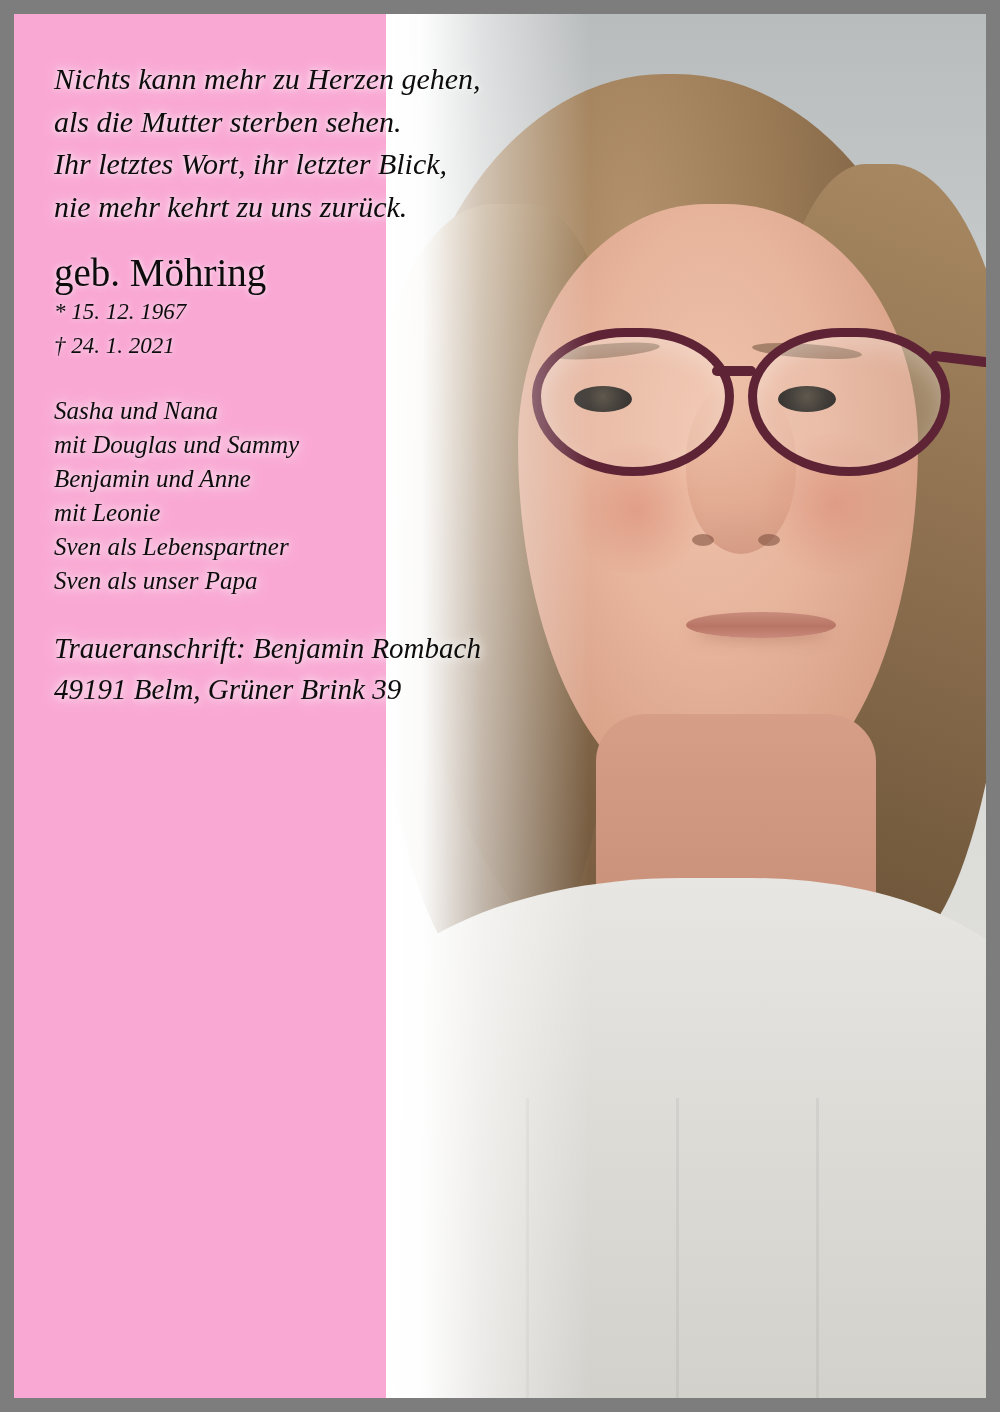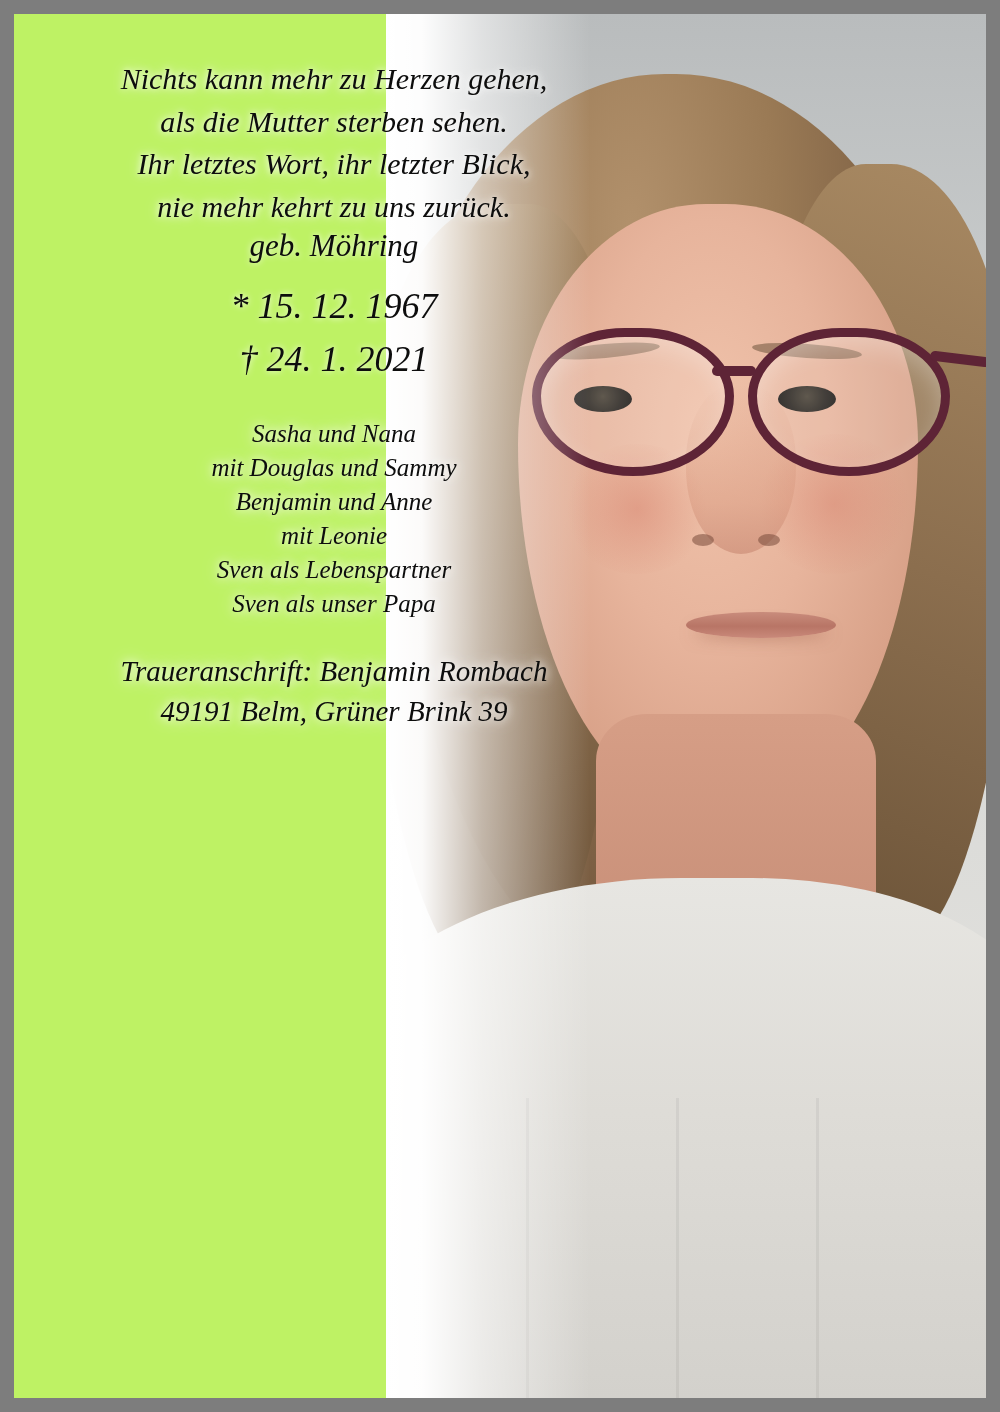--- a/index.html
+++ b/index.html
@@ -13,23 +13,22 @@
     font-family: "Liberation Serif", serif;
     overflow: hidden;
   }
 
   .notice {
     position: relative;
     width: 1000px;
     height: 1412px;
     box-sizing: border-box;
     border: 14px solid #7d7d7d;
-    background: #bef264;
+    background: #f9a8d4;
     overflow: hidden;
-    text-align: center;
   }
 
   
   .portrait {
     position: absolute;
     top: 0;
     right: 0;
     width: 600px;
     height: 1384px;
     overflow: hidden;
@@ -248,27 +247,26 @@
     margin-top: 44px;
     font-size: 76px;
     line-height: 1.06;
     font-weight: 700;
     font-style: italic;
     letter-spacing: 0.5px;
     white-space: pre-line;
     text-shadow: 0 0 10px rgba(255,255,255,.92), 0 0 22px rgba(255,255,255,.8);
   }
   .maiden {
-    font-size: 31px;
-    font-style: italic;
+    margin-top: 22px;
+    font-size: 39px;
     text-shadow: 0 0 6px rgba(255,255,255,.9);
   }
   .dates {
-    margin-top: 16px;
-    font-size: 36px;
+    font-size: 23px;
     line-height: 1.45;
     font-style: italic;
     white-space: pre-line;
     text-shadow: 0 0 6px rgba(255,255,255,.9);
   }
   .memorial {
     margin-top: 34px;
     font-size: 30px;
     line-height: 1.42;
     font-style: italic;

